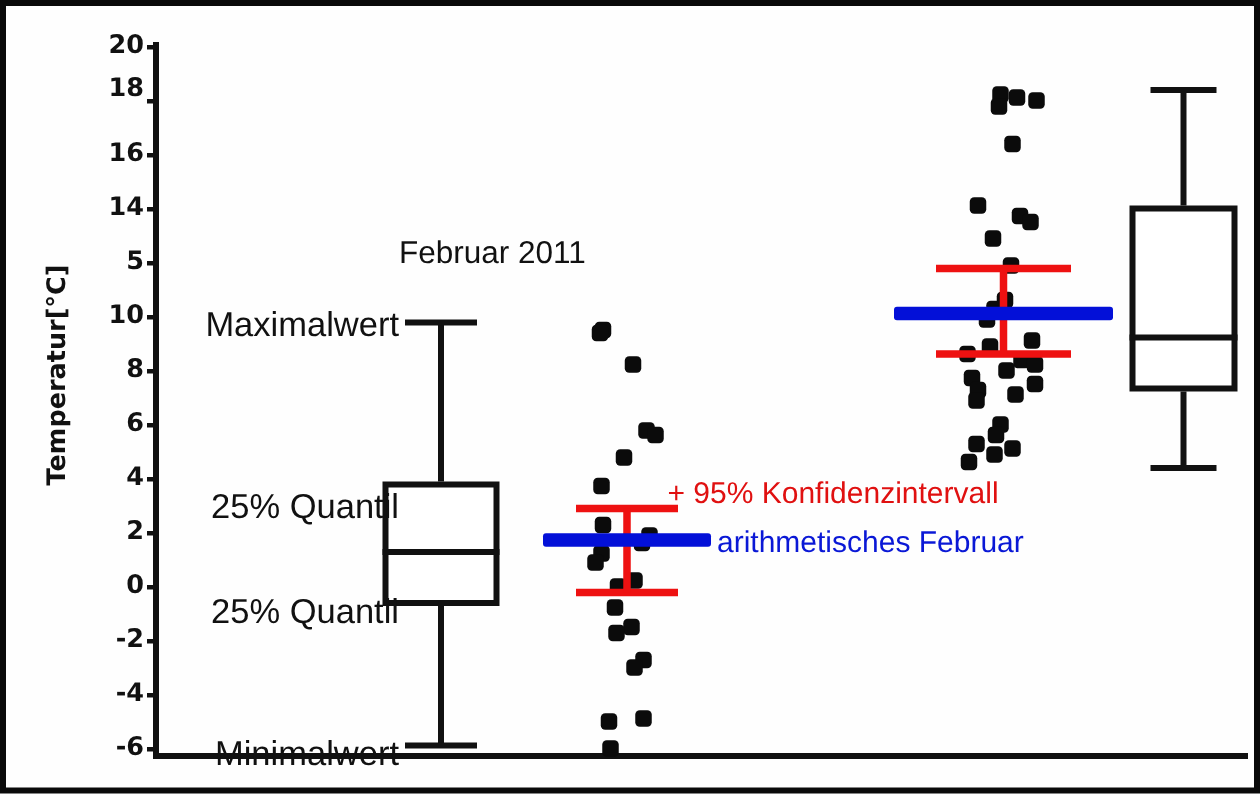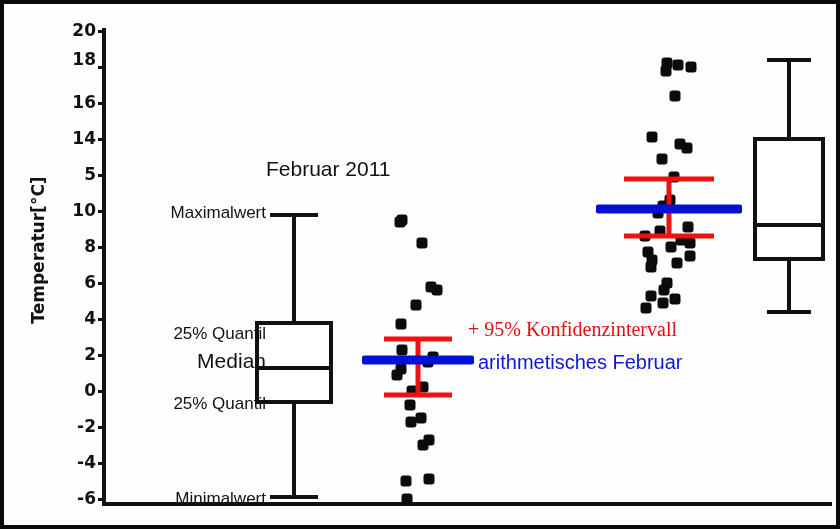--- a/index.html
+++ b/index.html
@@ -44,21 +44,21 @@
   .mean-bar{position:absolute;height:9px;background:#0310d8;transform:translate(-50%,-50%);
             border-radius:2px;}
 
   
   .legend-txt{position:absolute;font-size:20px;white-space:nowrap;
               font-family:"Liberation Sans",sans-serif;}
   .legend-red{color:#e01010;}
   .legend-blue{color:#0a18d6;}
 
   
-  .annot{position:absolute;font-size:17px;color:#111;white-space:nowrap;
+  .annot{position:absolute;font-size:23px;color:#111;white-space:nowrap;
          text-align:right;font-family:"Liberation Sans",sans-serif;}
   .annot-big{font-size:21px;}
 </style>
 </head>
 <body>
 
 <div id="frame">
   <div id="plot">
 
     <div class="axis-line" id="yaxis"></div>
@@ -180,21 +180,20 @@
       </div>
     <div id="markers-okt">
         <div class="ci-bar" style="left: 665px; top: 174.6px; width: 90px;"></div>
         <div class="ci-bar" style="left: 665px; top: 232.2px; width: 90px;"></div>
         <div class="ci-stem" style="left: 665px; top: 174.6px; height: 57.6px;"></div>
         <div class="mean-bar" style="left: 665px; top: 205.2px; width: 146px;"></div>
       </div>
 
     <div class="annot" style="left:72px;top:199px;width:190px;">Maximalwert</div>
     <div class="annot" style="left:62px;top:320px;width:200px;">25% Quantil</div>
-    <div class="annot annot-big" style="left:92px;top:345px;width:170px;">Median</div>
     <div class="annot" style="left:62px;top:390px;width:200px;">25% Quantil</div>
     <div class="annot" style="left:72px;top:485px;width:190px;">Minimalwert</div>
 
-    <div class="legend-txt legend-red" style="left:464px;top:314px;font-family:Liberation Serif, serif;">+ 95% Konfidenzintervall</div>
+    <div class="legend-txt legend-red" style="left:441px;top:314px;">+ 95% Konfidenzintervall</div>
     <div class="legend-txt legend-blue" style="left:474px;top:347px;">arithmetisches Februar</div>
 
   </div>
 </div>
 
 </body></html>

